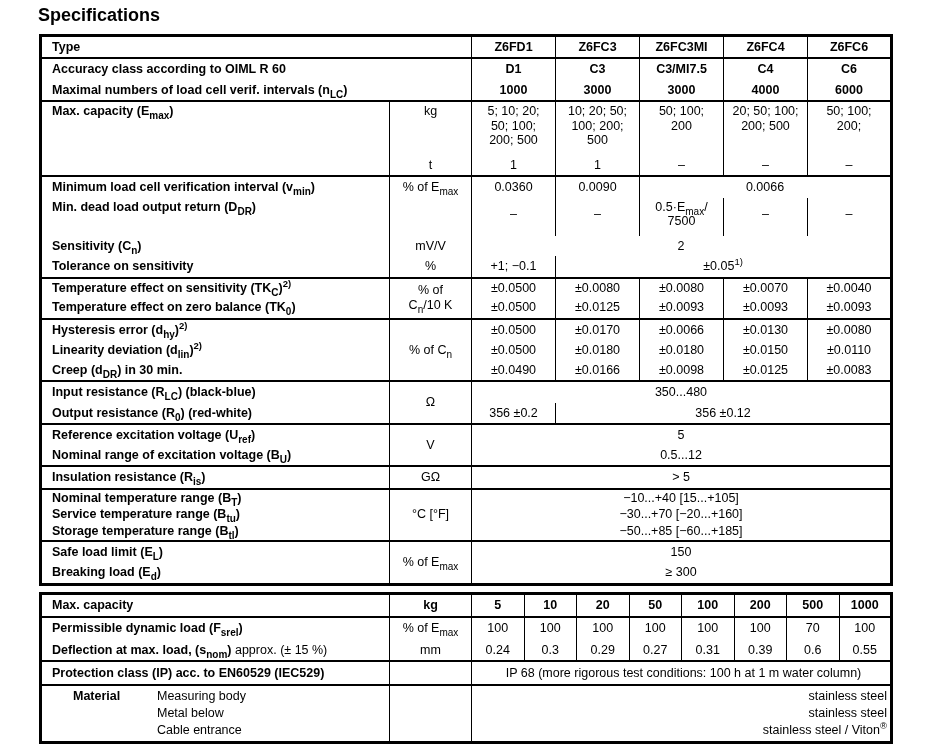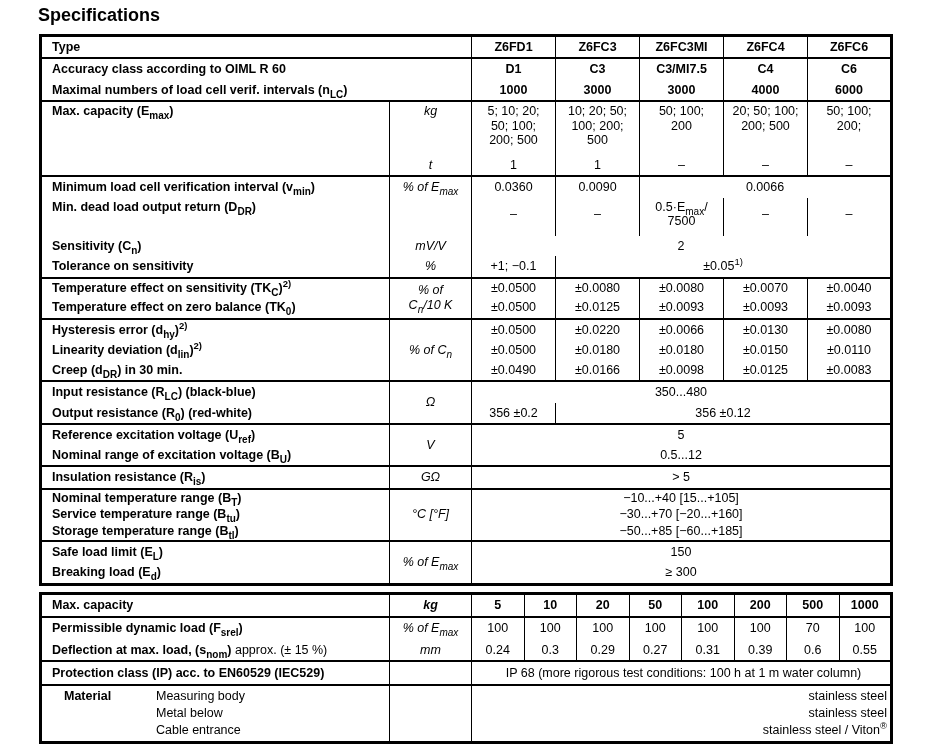--- a/index.html
+++ b/index.html
@@ -6,33 +6,33 @@
   .page{position:relative;width:935px;height:751px;background:#fff;overflow:hidden;
         font-family:"Liberation Sans","DejaVu Sans",sans-serif;color:#000;}
   h1.title{margin:5px 0 4px 38px;font-size:18px;font-weight:bold;letter-spacing:0px;}
   table.spec{border-collapse:collapse;table-layout:fixed;margin-left:39px;width:851px;
              border:3px solid #000;font-size:12.5px;margin-top:8px;}
   table.spec + table.spec{margin-top:6px;}
   td{padding:2px 3px;vertical-align:middle;text-align:center;line-height:1.3;}
   td.lab{text-align:left;vertical-align:top;padding:2px 4px 2px 10px;font-weight:bold;
          border-right:1.5px solid #000;}
   td.lab .rg{font-weight:normal;}
-  td.u{border-right:1.5px solid #000;font-style:italic;}
+  td.u{border-right:1.5px solid #000;}
   td.val.dv{border-right:1.5px solid #000;}
   td.b{font-weight:bold;text-align:center;}
   td.left{text-align:center;padding-left:8px;}
   tr.gs td{border-top:2px solid #000;}
   tr.ml td{line-height:1.18;}
   tr.pb6 td{padding-bottom:7px;}
   tr.tight td{padding-top:0px;padding-bottom:0px;line-height:1.35;}
   tr.t2 td{padding-top:2.5px;padding-bottom:2.5px;}
   sub{font-size:10px;line-height:0;}
   sup{font-size:9.5px;line-height:0;}
   .mat-row{display:flex;align-items:flex-start;}
-  .mat-name{margin-left:12px;width:92px;font-weight:bold;}
+  .mat-name{margin-left:21px;width:84px;font-weight:bold;}
   .mat-items{font-weight:normal;line-height:1.38;}
   .mat-vals div{line-height:1.38;text-align:right;}
 </style>
 </head>
 <body>
 
 <div class="page">
   <h1 class="title">Specifications</h1>
 
   <table class="spec" id="t1">
@@ -128,21 +128,21 @@
           <td class="val dv" colspan="1">±0.0500</td>
           <td class="val dv" colspan="1">±0.0125</td>
           <td class="val dv" colspan="1">±0.0093</td>
           <td class="val dv" colspan="1">±0.0093</td>
           <td class="val" colspan="1">±0.0093</td>
         </tr>
         <tr class="gs ">
           <td class="lab"><span>Hysteresis error (d<sub>hy</sub>)<sup>2)</sup></span></td>
           <td class="u" rowspan="3">% of C<sub>n</sub></td>
           <td class="val dv" colspan="1">±0.0500</td>
-          <td class="val dv" colspan="1">±0.0220</td>
+          <td class="val dv" colspan="1">±0.0170</td>
           <td class="val dv" colspan="1">±0.0066</td>
           <td class="val dv" colspan="1">±0.0130</td>
           <td class="val" colspan="1">±0.0080</td>
         </tr>
         <tr class="">
           <td class="lab"><span>Linearity deviation (d<sub>lin</sub>)<sup>2)</sup></span></td>
           <td class="val dv" colspan="1">±0.0500</td>
           <td class="val dv" colspan="1">±0.0180</td>
           <td class="val dv" colspan="1">±0.0180</td>
           <td class="val dv" colspan="1">±0.0150</td>

